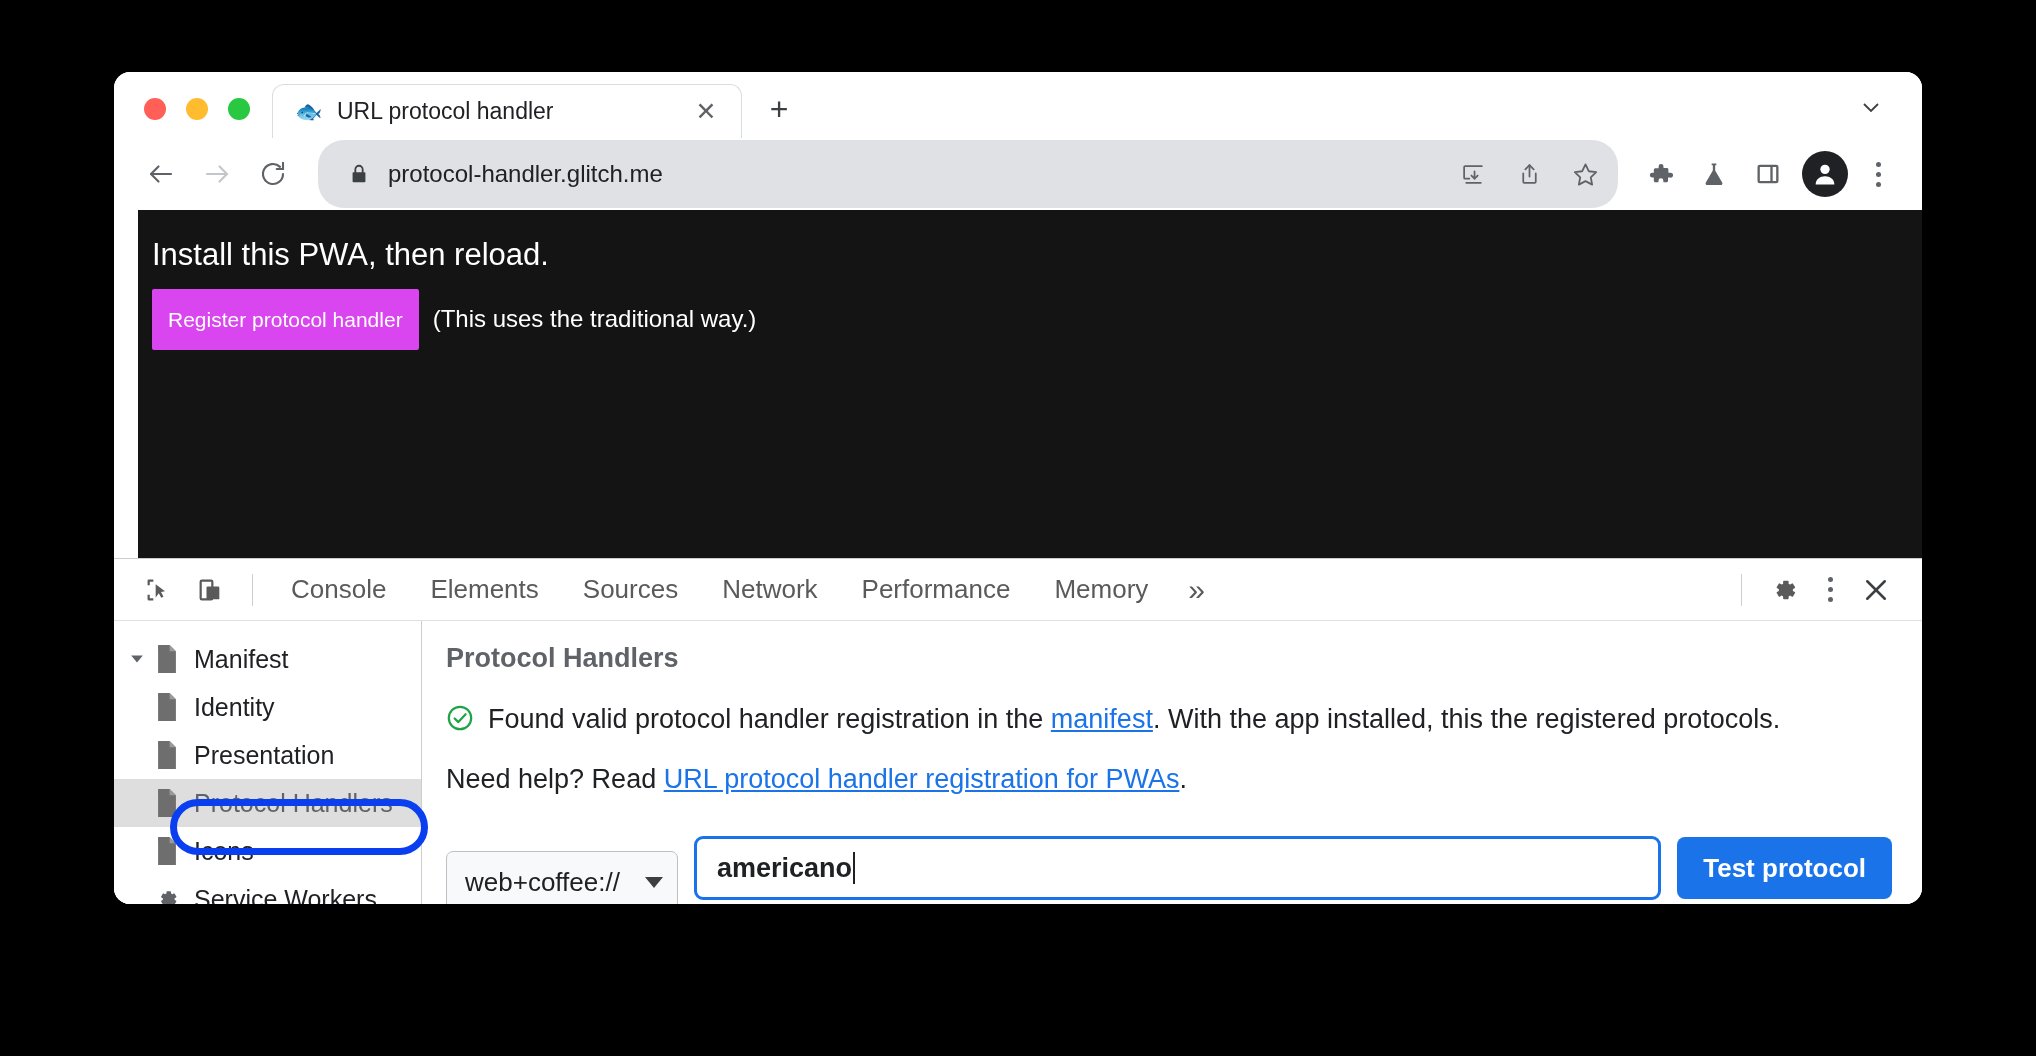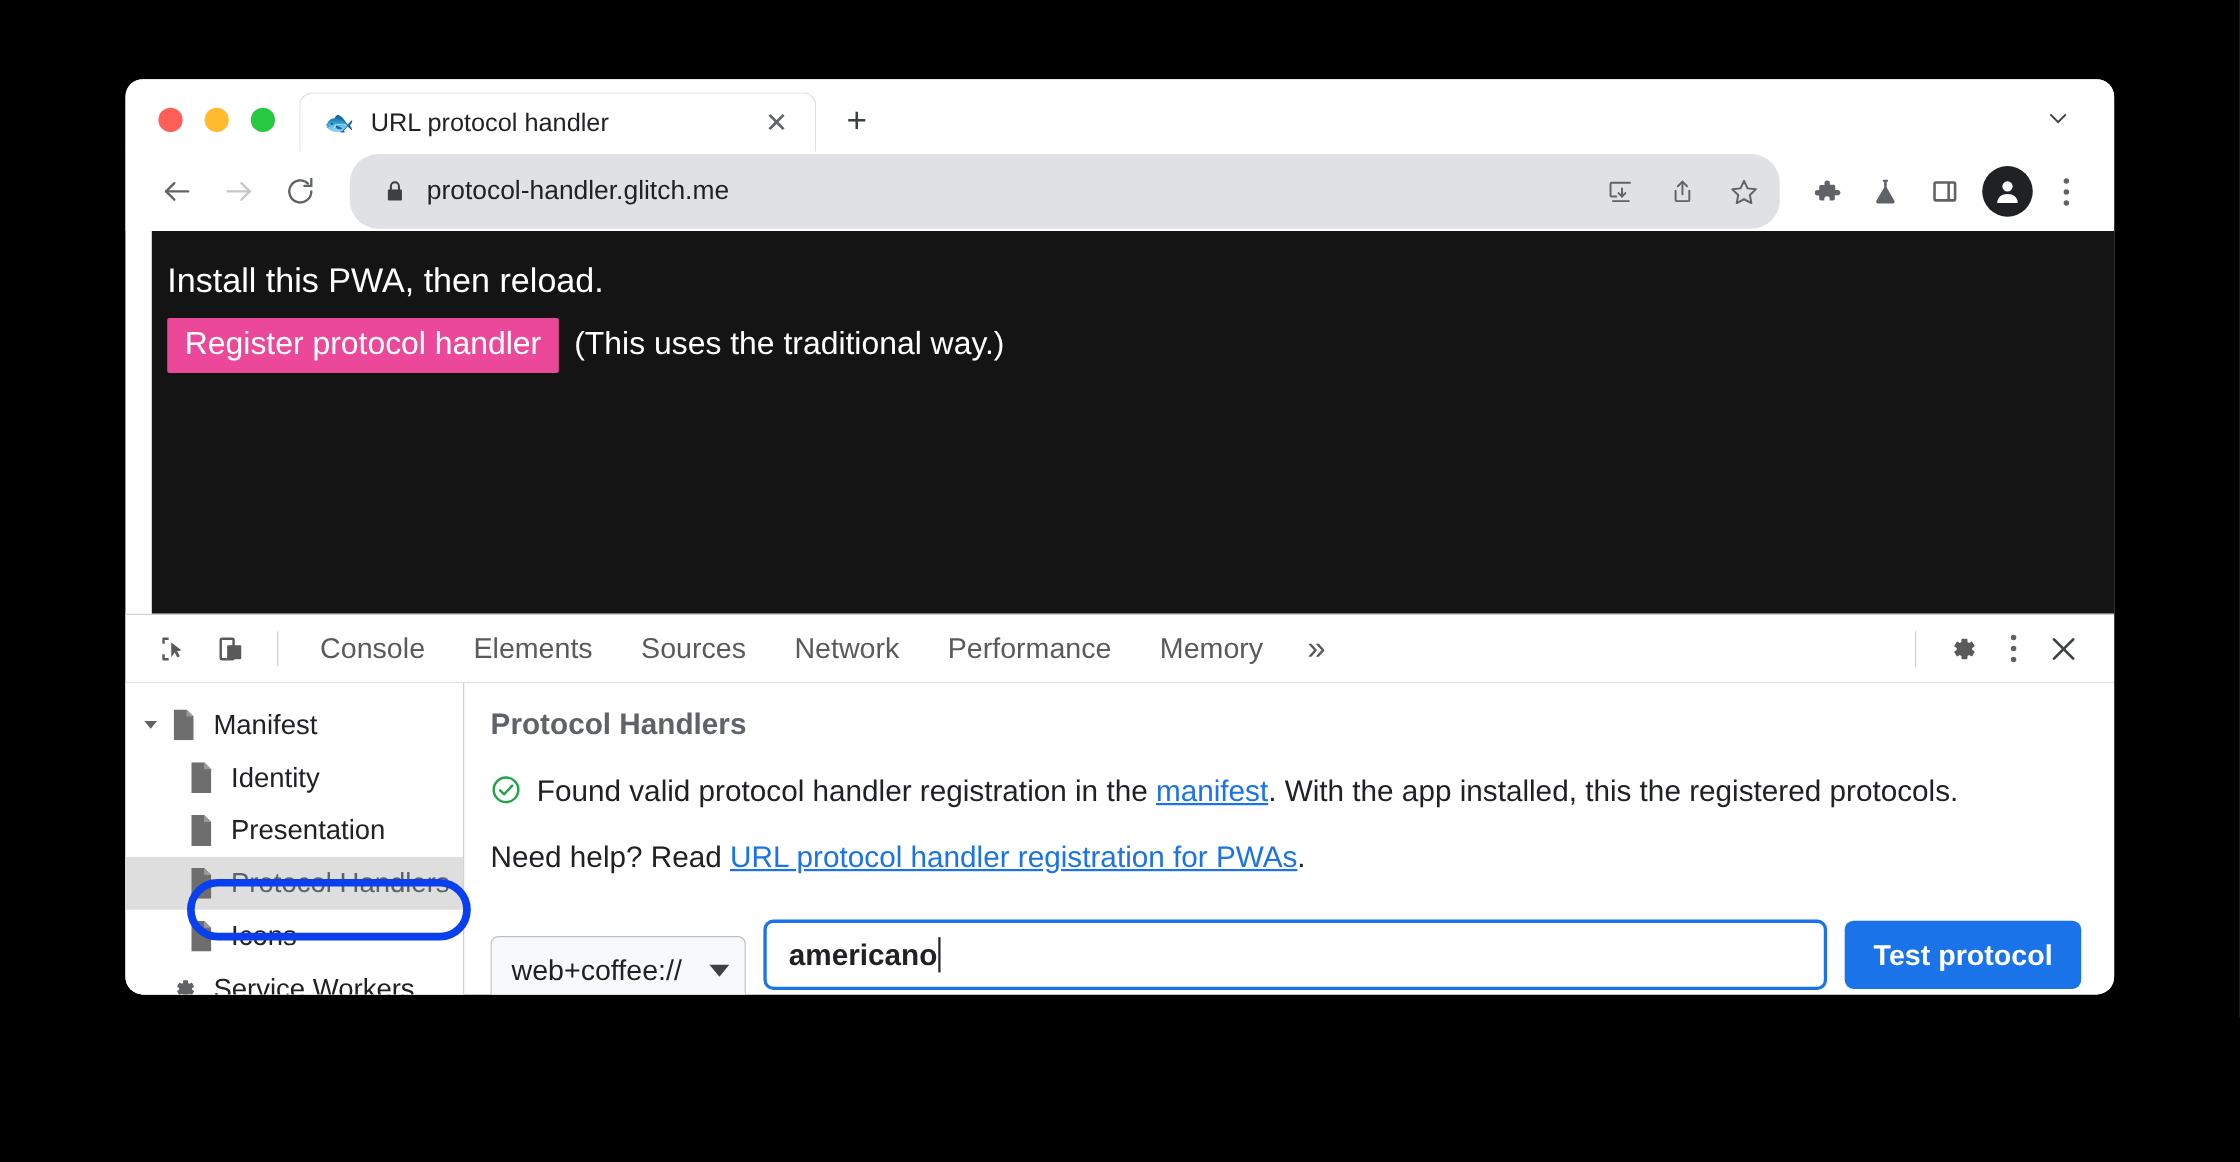--- a/index.html
+++ b/index.html
@@ -160,30 +160,30 @@
     margin-left: 24px;
   }
   .page-headline {
     font-size: 31px;
     line-height: 1.25;
     color: #ffffff;
     margin-bottom: 14px;
   }
   .page-row { display: flex; align-items: center; gap: 14px; }
   .page-btn {
-    background: #ec4899;
+    background: #d946ef;
     color: #ffffff;
     border: none;
     font-family: inherit;
-    font-size: 29px;
-    padding: 9px 16px;
+    font-size: 21px;
+    padding: 19px 16px;
     border-radius: 2px;
     line-height: 1.1;
   }
-  .page-note { font-size: 29px; color: #ffffff; }
+  .page-note { font-size: 24px; color: #ffffff; }
 
   
   .devtools {
     height: 100%;
     background: #ffffff;
     border-top: 1px solid #cdcdcd;
     display: flex; flex-direction: column;
   }
   .dt-tabbar {
     height: 62px;
@@ -245,21 +245,21 @@
     padding-right: 8px;
     position: relative;
   }
   .tree-row.selected { background: #dedede; color: #5f6368; }
   .tree-twisty {
     width: 26px; display: flex; align-items: center; justify-content: center;
     margin-left: 10px; color: #5f6368; font-size: 14px; flex: none;
   }
   .tree-icon { width: 34px; display: flex; align-items: center; justify-content: center; flex: none; }
   .tree-label { margin-left: 10px; white-space: nowrap; }
-  .indent-1 { padding-left: 52px; }
+  .indent-1 { padding-left: 36px; }
   .indent-0 { padding-left: 0; }
 
   
   .anno-ring {
     position: absolute;
     left: 56px; top: 178px;
     width: 258px; height: 56px;
     border: 7px solid #0a3ff0;
     border-radius: 30px;
     pointer-events: none;

